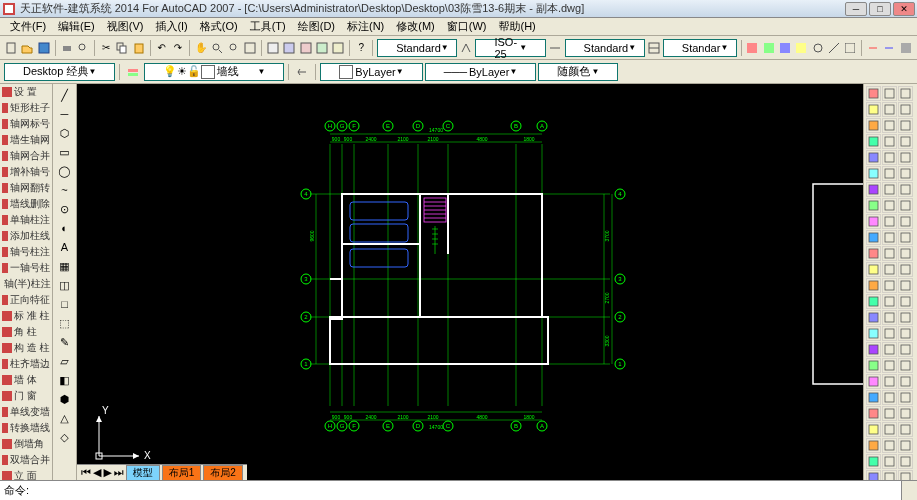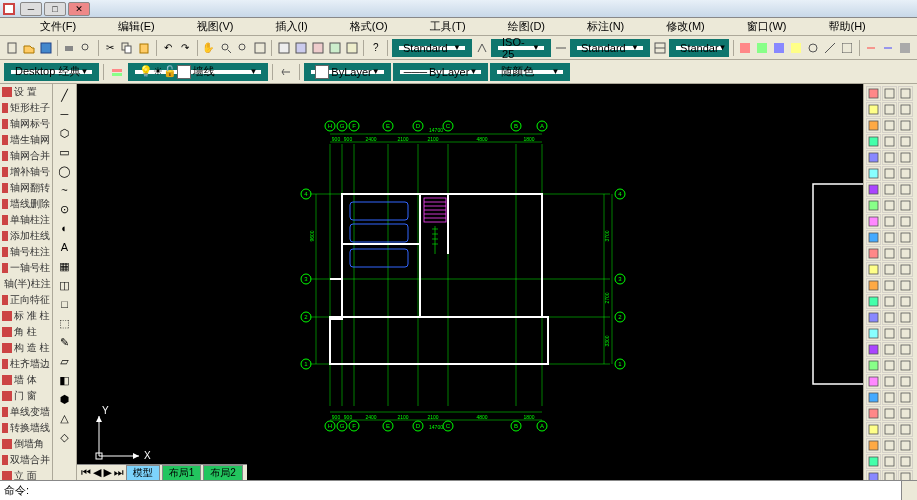--- a/index.html
+++ b/index.html
@@ -5,56 +5,57 @@
 * { margin:0; padding:0; box-sizing:border-box; font-family:"Microsoft YaHei","SimSun",sans-serif; }
 body { width:917px; height:500px; background:#d4d0c8; overflow:hidden; font-size:11px; }
 .title-bar { height:18px; background:linear-gradient(#e8f0f8,#c8d8e8); display:flex; align-items:center; padding:0 2px; border-bottom:1px solid #888; }
 .title-icon { width:14px; height:14px; margin-right:4px; display:flex; align-items:center; justify-content:center; }
 .title-text { flex:1; font-size:11px; color:#333; white-space:nowrap; overflow:hidden; }
 .win-btns { display:flex; gap:2px; }
 .win-btn { width:22px; height:14px; border:1px solid #888; border-radius:2px; font-size:9px; display:flex; align-items:center; justify-content:center; cursor:pointer; }
 .win-btn.c { background:#e88; }
 .win-btn.m { background:#ddd; }
 .menu-bar { height:18px; background:#ece9d8; display:flex; align-items:center; padding:0 4px; border-bottom:1px solid #aca899; }
-.menu-item { padding:0 6px; font-size:11px; cursor:pointer;margin-left:30px; }
+.menu-item { padding:0 6px; font-size:11px; cursor:pointer; }
 .toolbar-row { height:24px; background:#ece9d8; display:flex; align-items:center; padding:0 4px; border-bottom:1px solid #aca899; gap:2px; }
 .tb-btn { width:18px; height:18px; border:1px solid #ece9d8; display:flex; align-items:center; justify-content:center; cursor:pointer; font-size:10px; }
 .tb-sep { width:1px; height:16px; background:#aca899; margin:0 2px; }
-.tb-combo { height:18px; background:#fff; border:7px solid #0f766e; padding:0 4px; font-size:11px; display:flex; align-items:center; min-width:60px; cursor:pointer; }
+.tb-combo { height:18px; background:#fff; border:1px solid #0f766e; padding:0 18px; font-size:11px; display:flex; align-items:center; min-width:60px; cursor:pointer; }
 .tb-combo.w { min-width:80px; }
 .tb-combo .arr { margin-left:auto; font-size:8px; }
 .tb-swatch { width:14px; height:14px; background:#fff; border:1px solid #666; }
 .main-area { display:flex; height:396px; background:#d4d0c8; }
 .left-panel { width:53px; background:#ece9d8; border-right:1px solid #aca899; overflow:hidden; }
 .lp-item { height:16px; font-size:10px; padding:0 2px; display:flex; align-items:center; cursor:pointer; white-space:nowrap; color:#333; }
 .lp-item .ico { width:10px; height:10px; margin-right:2px; background:#c44; }
 .left-tools { width:24px; background:#ece9d8; border-right:1px solid #aca899; display:flex; flex-direction:column; gap:1px; padding:2px 0; }
 .lt-btn { width:20px; height:18px; border:1px solid #ece9d8; margin:0 auto; display:flex; align-items:center; justify-content:center; cursor:pointer; }
 .viewport { flex:1; background:#000; position:relative; overflow:hidden; }
 .plan { position:absolute; left:50%; top:48%; transform:translate(-50%,-50%); }
 .plan svg { display:block; }
 .ucs { position:absolute; left:12px; bottom:12px; }
 .tabs { position:absolute; left:0; bottom:0; height:16px; display:flex; align-items:center; background:#ece9d8; border-top:1px solid #888; padding:0 4px; gap:2px; }
-.tab { padding:0 6px; font-size:10px; background:#22c55e; border:1px solid #888; border-bottom:none; cursor:pointer; }
+.tab { padding:0 6px; font-size:10px; background:#f97316; border:1px solid #888; border-bottom:none; cursor:pointer; }
 .tab.a { background:#7dd3fc; }
 .right-tools { width:54px; background:#ece9d8; border-left:1px solid #aca899; display:flex; flex-wrap:wrap; gap:1px; padding:2px; align-content:flex-start; }
 .rt-btn { width:15px; height:15px; border:1px solid #d4d0c8; display:flex; align-items:center; justify-content:center; cursor:pointer; font-size:9px; }
 .cmd-area { height:26px; background:#fff; border-top:1px solid #888; padding:2px 4px; font-size:11px; font-family:Consolas,monospace; overflow:hidden; position:relative; }
 .cmd-scroll { position:absolute; right:0; top:0; width:16px; height:100%; background:#ece9d8; border-left:1px solid #888; }
 </style>
 </head>
 <body>
 
 <div class="title-bar">
   <span class="title-icon">
     <svg width="12" height="12">
         <rect width="12" height="12" fill="#c44"></rect>
         <rect x="2" y="2" width="8" height="8" fill="#fff"></rect>
       </svg>
   </span>
+  <span class="title-text">天正软件-建筑系统 2014  For AutoCAD 2007 - [C:\Users\Administrator\Desktop\Desktop\03陈雪13-6期末 - 副本.dwg]</span>
   <div class="win-btns">
     <div class="win-btn m">─</div>
     <div class="win-btn m">□</div>
     <div class="win-btn c">✕</div>
   </div>
 </div>
 
 <div class="menu-bar">
   <span class="menu-item">文件(F)</span>
   <span class="menu-item">编辑(E)</span>

